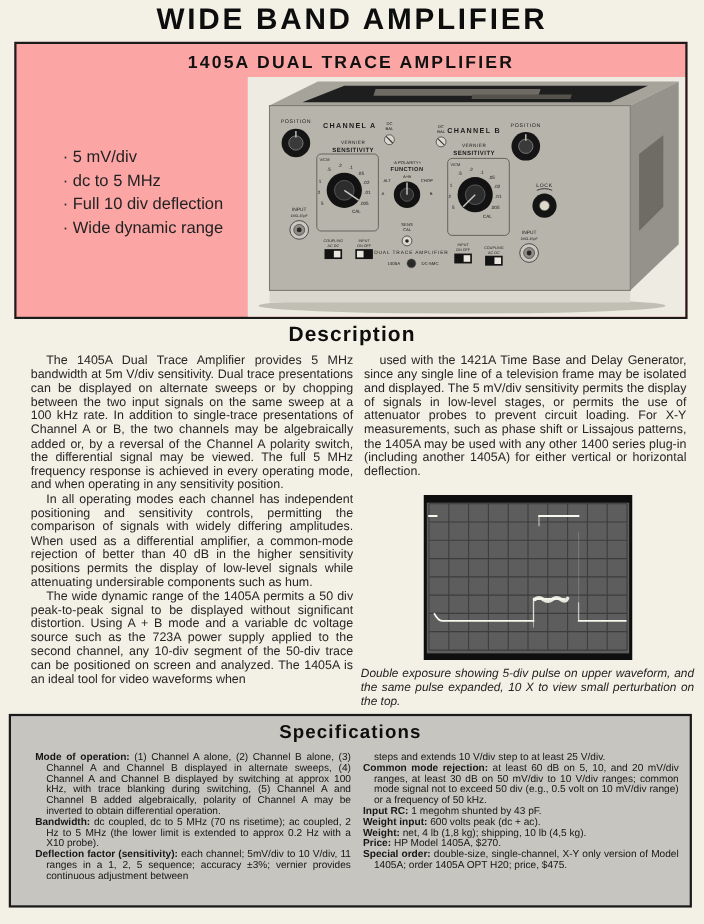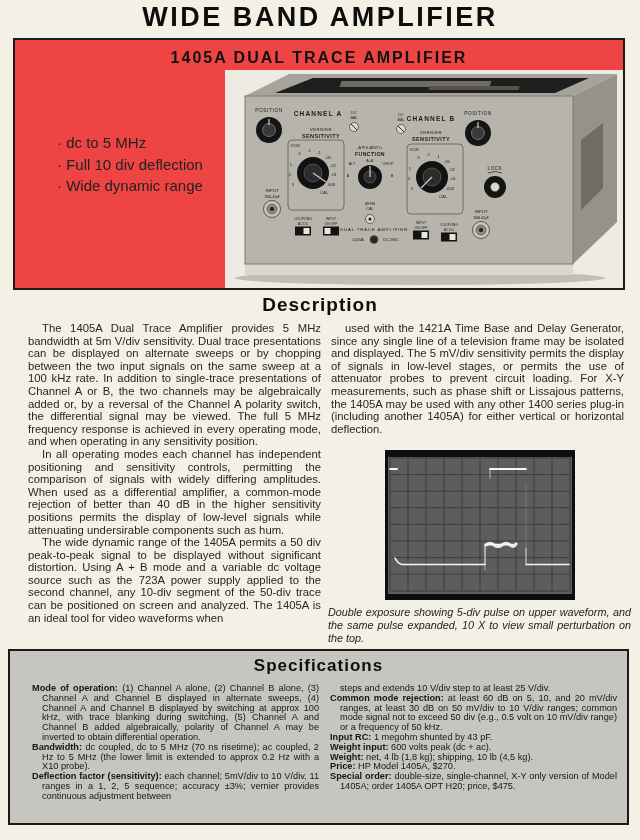--- a/index.html
+++ b/index.html
@@ -11,21 +11,21 @@
     position:relative;
     overflow:hidden;
   }
   .page-title{
     position:absolute;top:2px;left:0;width:640px;
     text-align:center;font-size:27px;font-weight:bold;
     letter-spacing:2.5px;color:#0d0d0d;
   }
   .product-box{
     position:absolute;left:13px;top:38px;width:608px;height:248px;
-    border:2px solid #1b1b1b;background:#ef4444;
+    border:2px solid #1b1b1b;background:#fca5a5;
   }
   .product-subtitle{
     position:absolute;top:9px;left:0;width:100%;
     text-align:center;font-size:16px;font-weight:bold;letter-spacing:2px;color:#111;
   }
   .features{
     position:absolute;left:42px;top:92px;list-style:none;margin:0;padding:0;
     font-size:15px;line-height:21.5px;color:#222;
   }
   .device-svg{position:absolute;left:210px;top:30px;}
@@ -64,20 +64,21 @@
   .spec-right{left:320px;}
 </style>
 </head>
 <body>
 
 <div class="page-title">WIDE BAND AMPLIFIER</div>
 
 <div class="product-box">
   <div class="product-subtitle">1405A DUAL TRACE AMPLIFIER</div>
   <ul class="features">
+    <li>· 5 mV/div</li>
     <li>· dc to 5 MHz</li>
     <li>· Full 10 div deflection</li>
     <li>· Wide dynamic range</li>
   </ul>
 
   <svg class="device-svg" width="398" height="218" viewBox="0 0 398 218">
 
     <rect x="0" y="0" width="398" height="218" fill="#eeebe2"></rect>
 
     <ellipse cx="195" cy="208" rx="185" ry="7" fill="rgba(60,55,40,0.25)"></ellipse>

